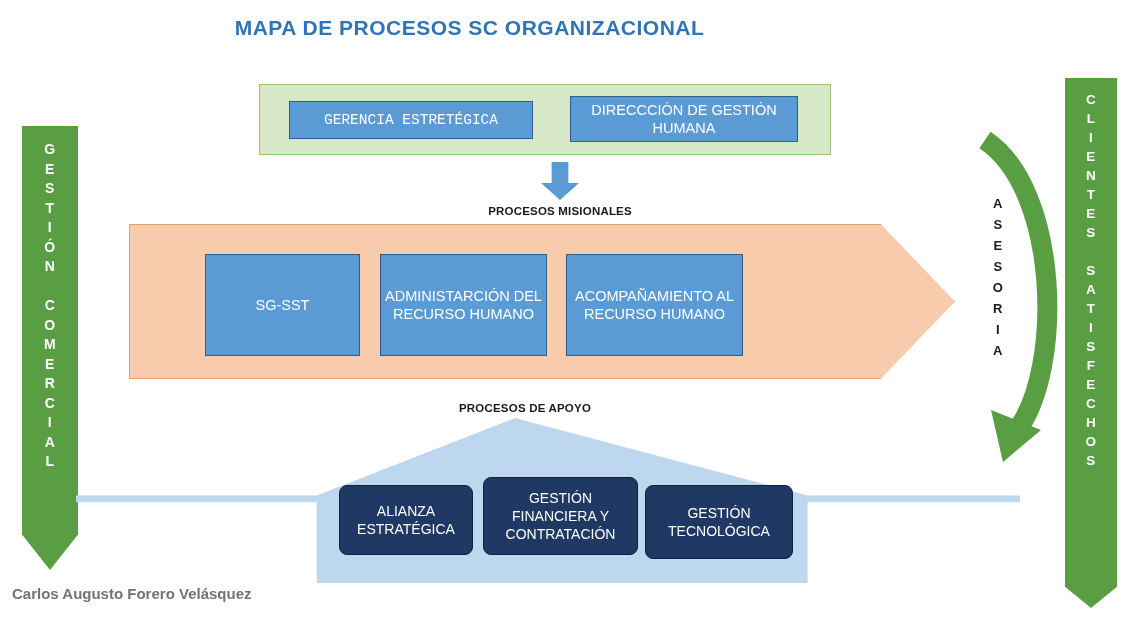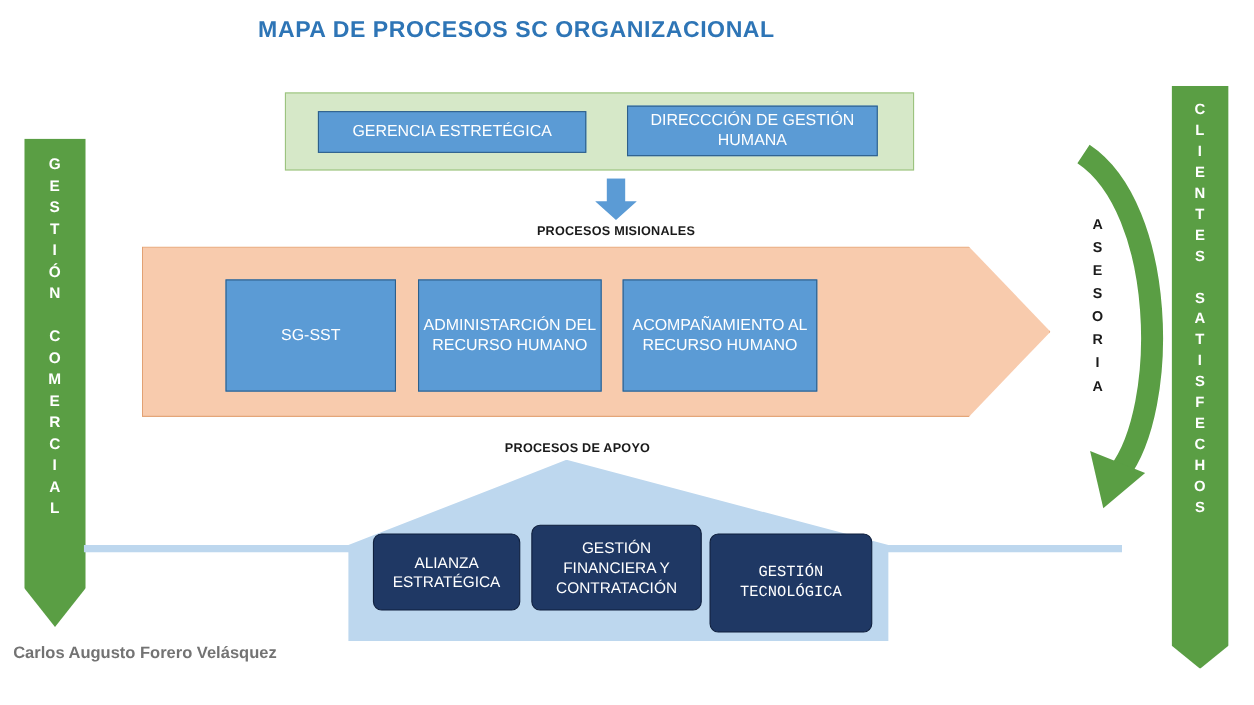--- a/index.html
+++ b/index.html
@@ -140,20 +140,21 @@
     justify-content: center;
     text-align: center;
     line-height: 18px;
     padding: 2px 4px;
   }
   #box-gerencia {
     left: 289px;
     top: 101px;
     width: 244px;
     height: 38px;
+    font-family: Liberation Mono, monospace;
   }
   #box-direccion {
     left: 570px;
     top: 96px;
     width: 228px;
     height: 46px;
   }
 
   
   .down-arrow {
@@ -204,21 +205,21 @@
     font-size: 14px;
     display: flex;
     align-items: center;
     justify-content: center;
     text-align: center;
     line-height: 18px;
     padding: 2px 4px;
   }
   #box-alianza   { left: 339px; top: 485px; width: 134px; height: 70px; }
   #box-financiera{ left: 483px; top: 477px; width: 155px; height: 78px; }
-  #box-tecno     { left: 645px; top: 485px; width: 148px; height: 90px; font-family: Liberation Mono, monospace; }
+  #box-tecno     { left: 645px; top: 485px; width: 148px; height: 74px; }
 
   
   .footer {
     position: absolute;
     left: 12px;
     top: 585px;
     font-size: 15px;
     font-weight: bold;
     color: #737373;
   }

